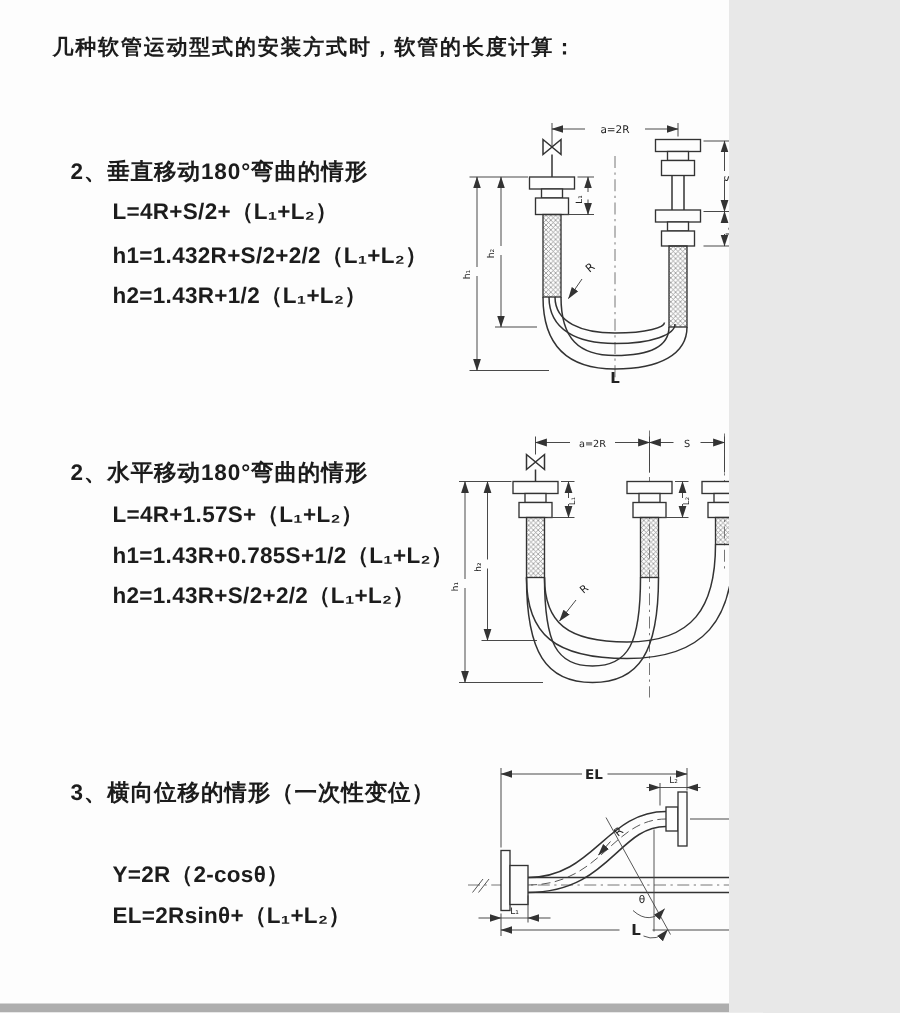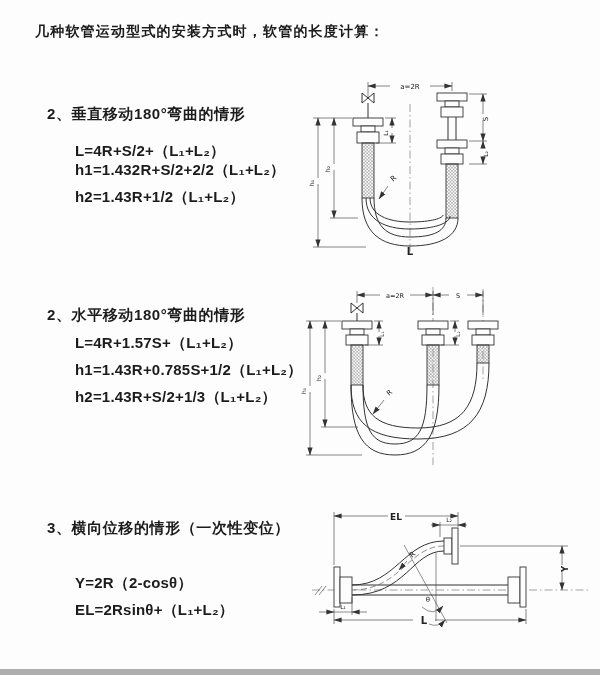--- a/index.html
+++ b/index.html
@@ -1,22 +1,22 @@
 <!DOCTYPE html>
 <html><head>
 <meta charset="utf-8">
 <style>
   html,body{margin:0;padding:0;background:#e8e8e8;}
-  .page{position:relative;width:600px;height:675px;background:#fdfdfd;overflow:hidden;
+  .page{position:relative;width:486px;height:675px;background:#fdfdfd;overflow:hidden;
         font-family:"Liberation Sans","DejaVu Sans",sans-serif;color:#1c1c1c;}
   .title{position:absolute;left:35px;top:23px;font-size:14px;font-weight:bold;letter-spacing:1.2px;}
   .heading{position:absolute;font-size:15px;font-weight:bold;letter-spacing:0.6px;}
   .formula{position:absolute;font-size:15px;font-weight:bold;letter-spacing:0.2px;}
   
-  .h-1{left:47px;top:105px}.f-1a{left:75px;top:142px}.f-1b{left:75px;top:161px}.f-1c{left:75px;top:188px}
+  .h-1{left:47px;top:105px}.f-1a{left:75px;top:132px}.f-1b{left:75px;top:161px}.f-1c{left:75px;top:188px}
   
   .h-2{left:47px;top:306px}.f-2a{left:75px;top:334px}.f-2b{left:75px;top:361px}.f-2c{left:75px;top:388px}
   
   .h-3{left:47px;top:519px}.f-3a{left:75px;top:547px}.f-3b{left:75px;top:574px}.f-3c{left:75px;top:601px}
   .diag{position:absolute;}
   .d1{left:300px;top:70px}.d2{left:298px;top:283px}.d3{left:308px;top:503px}
   svg .ln{stroke:#333;fill:none;stroke-width:1;}
   svg .fit{stroke:#333;fill:#fdfdfd;stroke-width:0.9;}
   svg .dim{stroke:#444;fill:none;stroke-width:0.65;}
   svg .thin{stroke:#444;fill:none;stroke-width:0.6;}
@@ -33,21 +33,21 @@
   <div class="title">几种软管运动型式的安装方式时，软管的长度计算：</div>
 
   <div class="heading h-1">2、垂直移动180°弯曲的情形</div>
   <div class="formula f-1a">L=4R+S/2+（L₁+L₂）</div>
   <div class="formula f-1b">h1=1.432R+S/2+2/2（L₁+L₂）</div>
   <div class="formula f-1c">h2=1.43R+1/2（L₁+L₂）</div>
 
   <div class="heading h-2">2、水平移动180°弯曲的情形</div>
   <div class="formula f-2a">L=4R+1.57S+（L₁+L₂）</div>
   <div class="formula f-2b">h1=1.43R+0.785S+1/2（L₁+L₂）</div>
-  <div class="formula f-2c">h2=1.43R+S/2+1/3（L₁+L₂）</div>
+  <div class="formula f-2c">h2=1.43R+S/2+2/2（L₁+L₂）</div>
 
   <div class="heading h-3">3、横向位移的情形（一次性变位）</div>
   <div class="formula f-3b">Y=2R（2-cosθ）</div>
   <div class="formula f-3c">EL=2Rsinθ+（L₁+L₂）</div>
 
   <svg class="diag d1" width="255" height="190" viewBox="0 0 255 190">
     <defs>
       <marker id="ar" markerWidth="9" markerHeight="7" refX="7.6" refY="3.5" orient="auto" markerUnits="userSpaceOnUse">
         <path d="M0,0.9 L8,3.5 L0,6.1 Z" fill="#333"></path>
       </marker>

